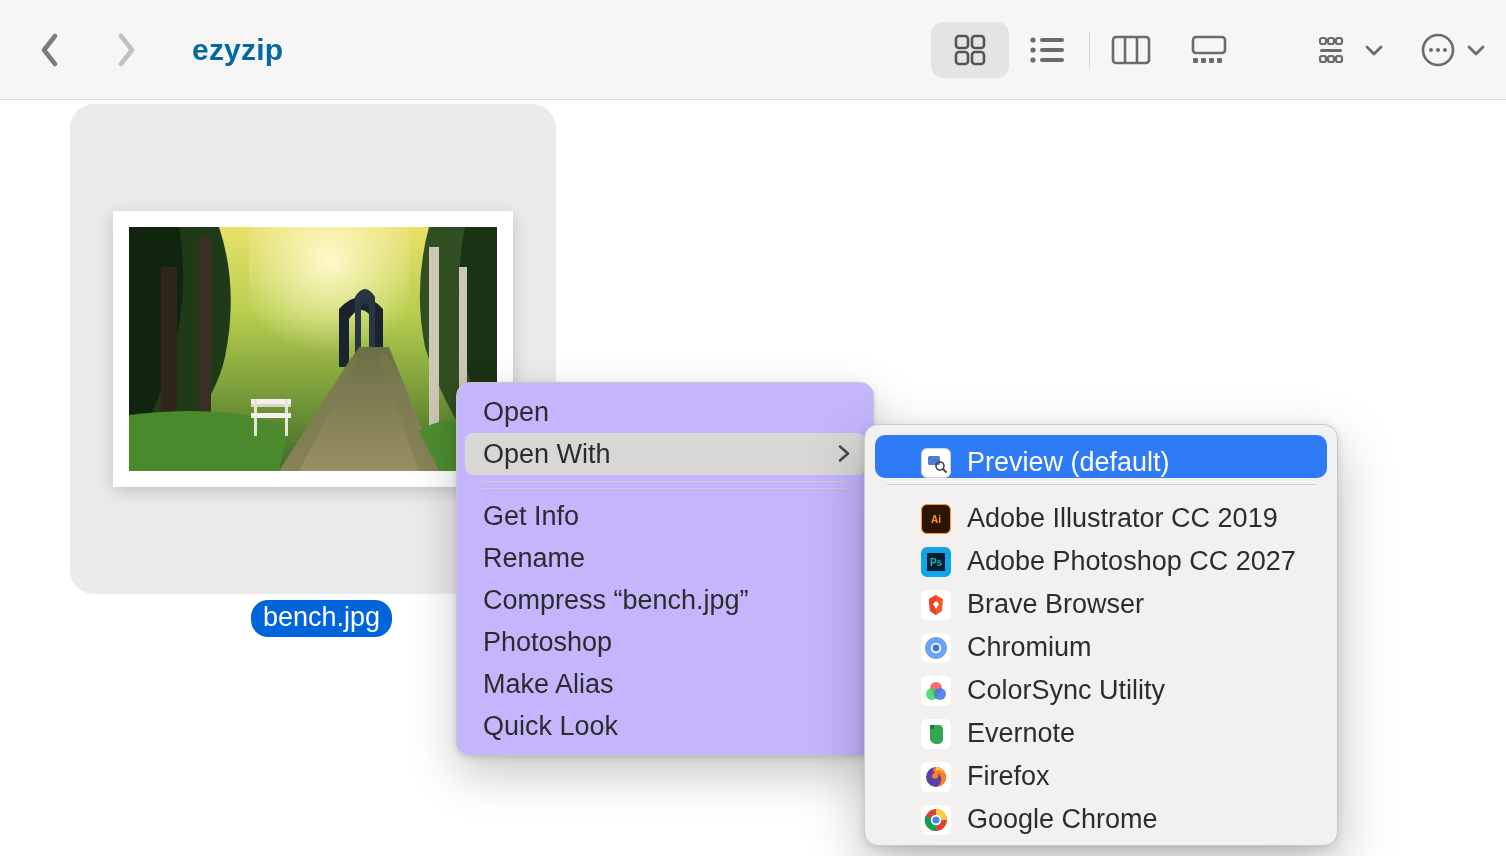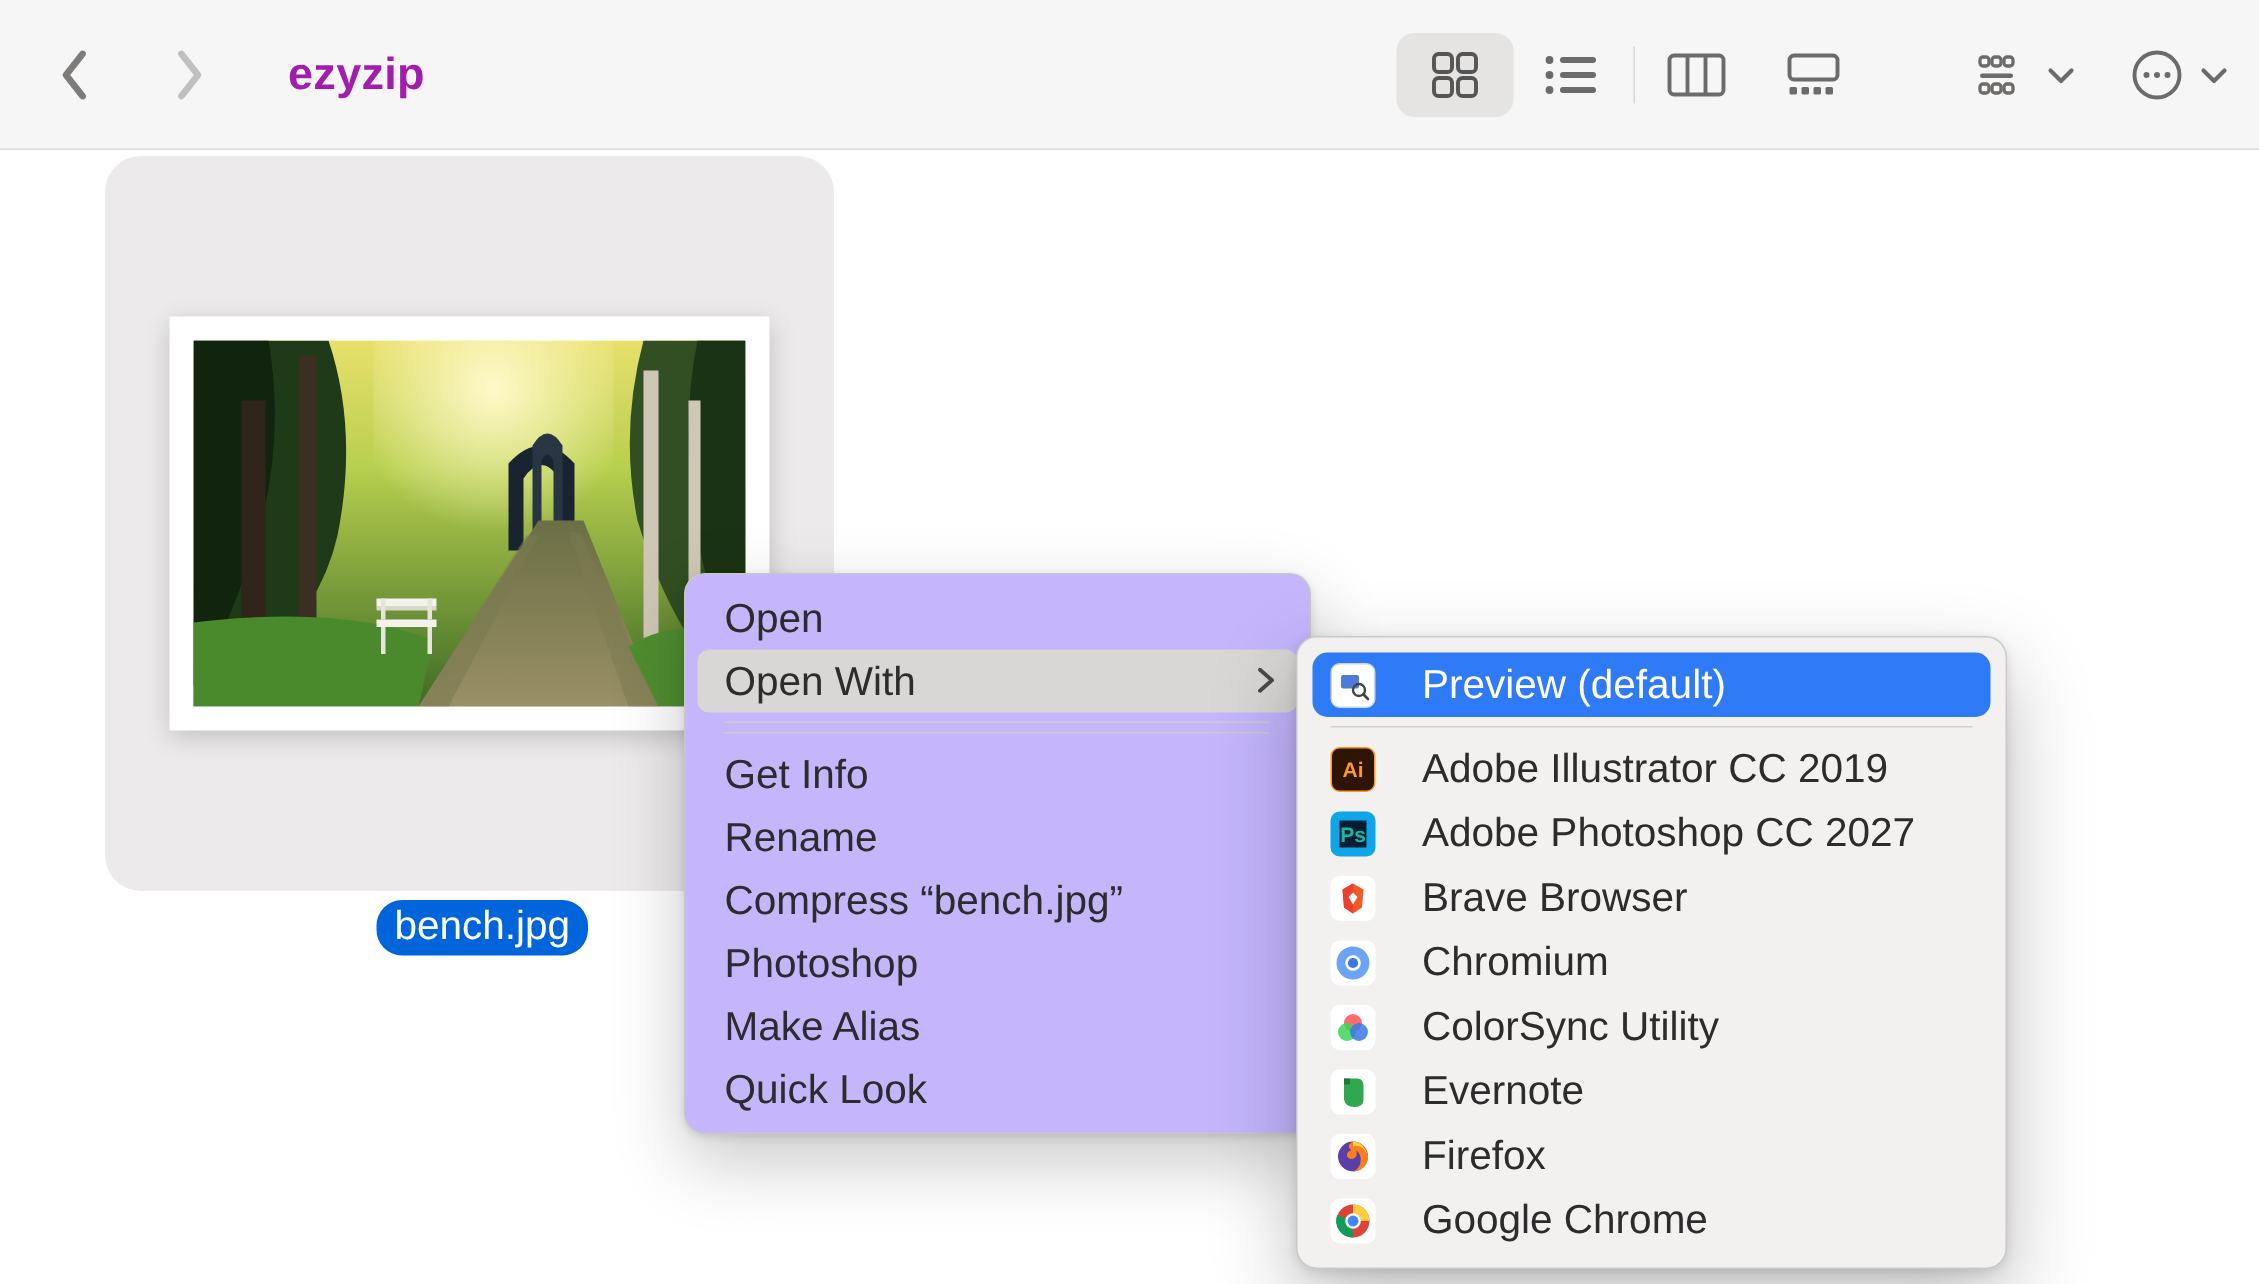--- a/index.html
+++ b/index.html
@@ -17,21 +17,21 @@
     border-bottom: 1px solid #dedcdb;
     display: flex;
     align-items: center;
     padding: 0 20px 0 30px;
   }
   .nav-group { display: flex; align-items: center; gap: 36px; }
   .nav-btn { width: 40px; height: 40px; display: flex; align-items: center; justify-content: center; cursor: default; }
   .title {
     font-size: 30px;
     font-weight: 600;
-    color: #a21caf;
+    color: #0369a1;
     margin-left: 46px;
     letter-spacing: .2px;
   }
   .spacer { flex: 1; }
   .view-toggles { display: flex; align-items: center; gap: 0; }
   .vt-btn {
     width: 78px; height: 56px;
     display: flex; align-items: center; justify-content: center;
     border-radius: 12px;
   }
@@ -99,33 +99,34 @@
     width: 474px;
     background: #f3f1f0;
     border: 1px solid #cbc9c8;
     border-radius: 14px;
     box-shadow: 0 22px 56px rgba(0,0,0,.26), 0 2px 8px rgba(0,0,0,.12);
     padding: 10px 10px;
     z-index: 20;
   }
   .sub-item {
     height: 43px;
-    display: flex; align-items: center; gap: 31px;
+    display: flex; align-items: flex-end; gap: 16px;
     padding: 0 12px;
     font-size: 27px;
     border-radius: 10px;
   }
   .sub-item.sel { background: #2f7af6; color: #ffffff; }
   .sub-sep { height: 1px; background: #d2d0cf; margin: 6px 12px; }
   .app-ic {
     width: 30px; height: 30px; flex: 0 0 30px;
     border-radius: 6px;
     display: flex; align-items: center; justify-content: center;
-    font-size: 14px; font-weight: 700; color: #ffffff;
+    font-size: 10px; font-weight: 700; color: #ffffff;
     position: relative;
+    margin-left: 34px;
   }
   .app-ic svg { display: block; }
 
 </style>
 </head>
 <body>
 
 <div class="toolbar">
   <div class="nav-group">
     <div class="nav-btn">

